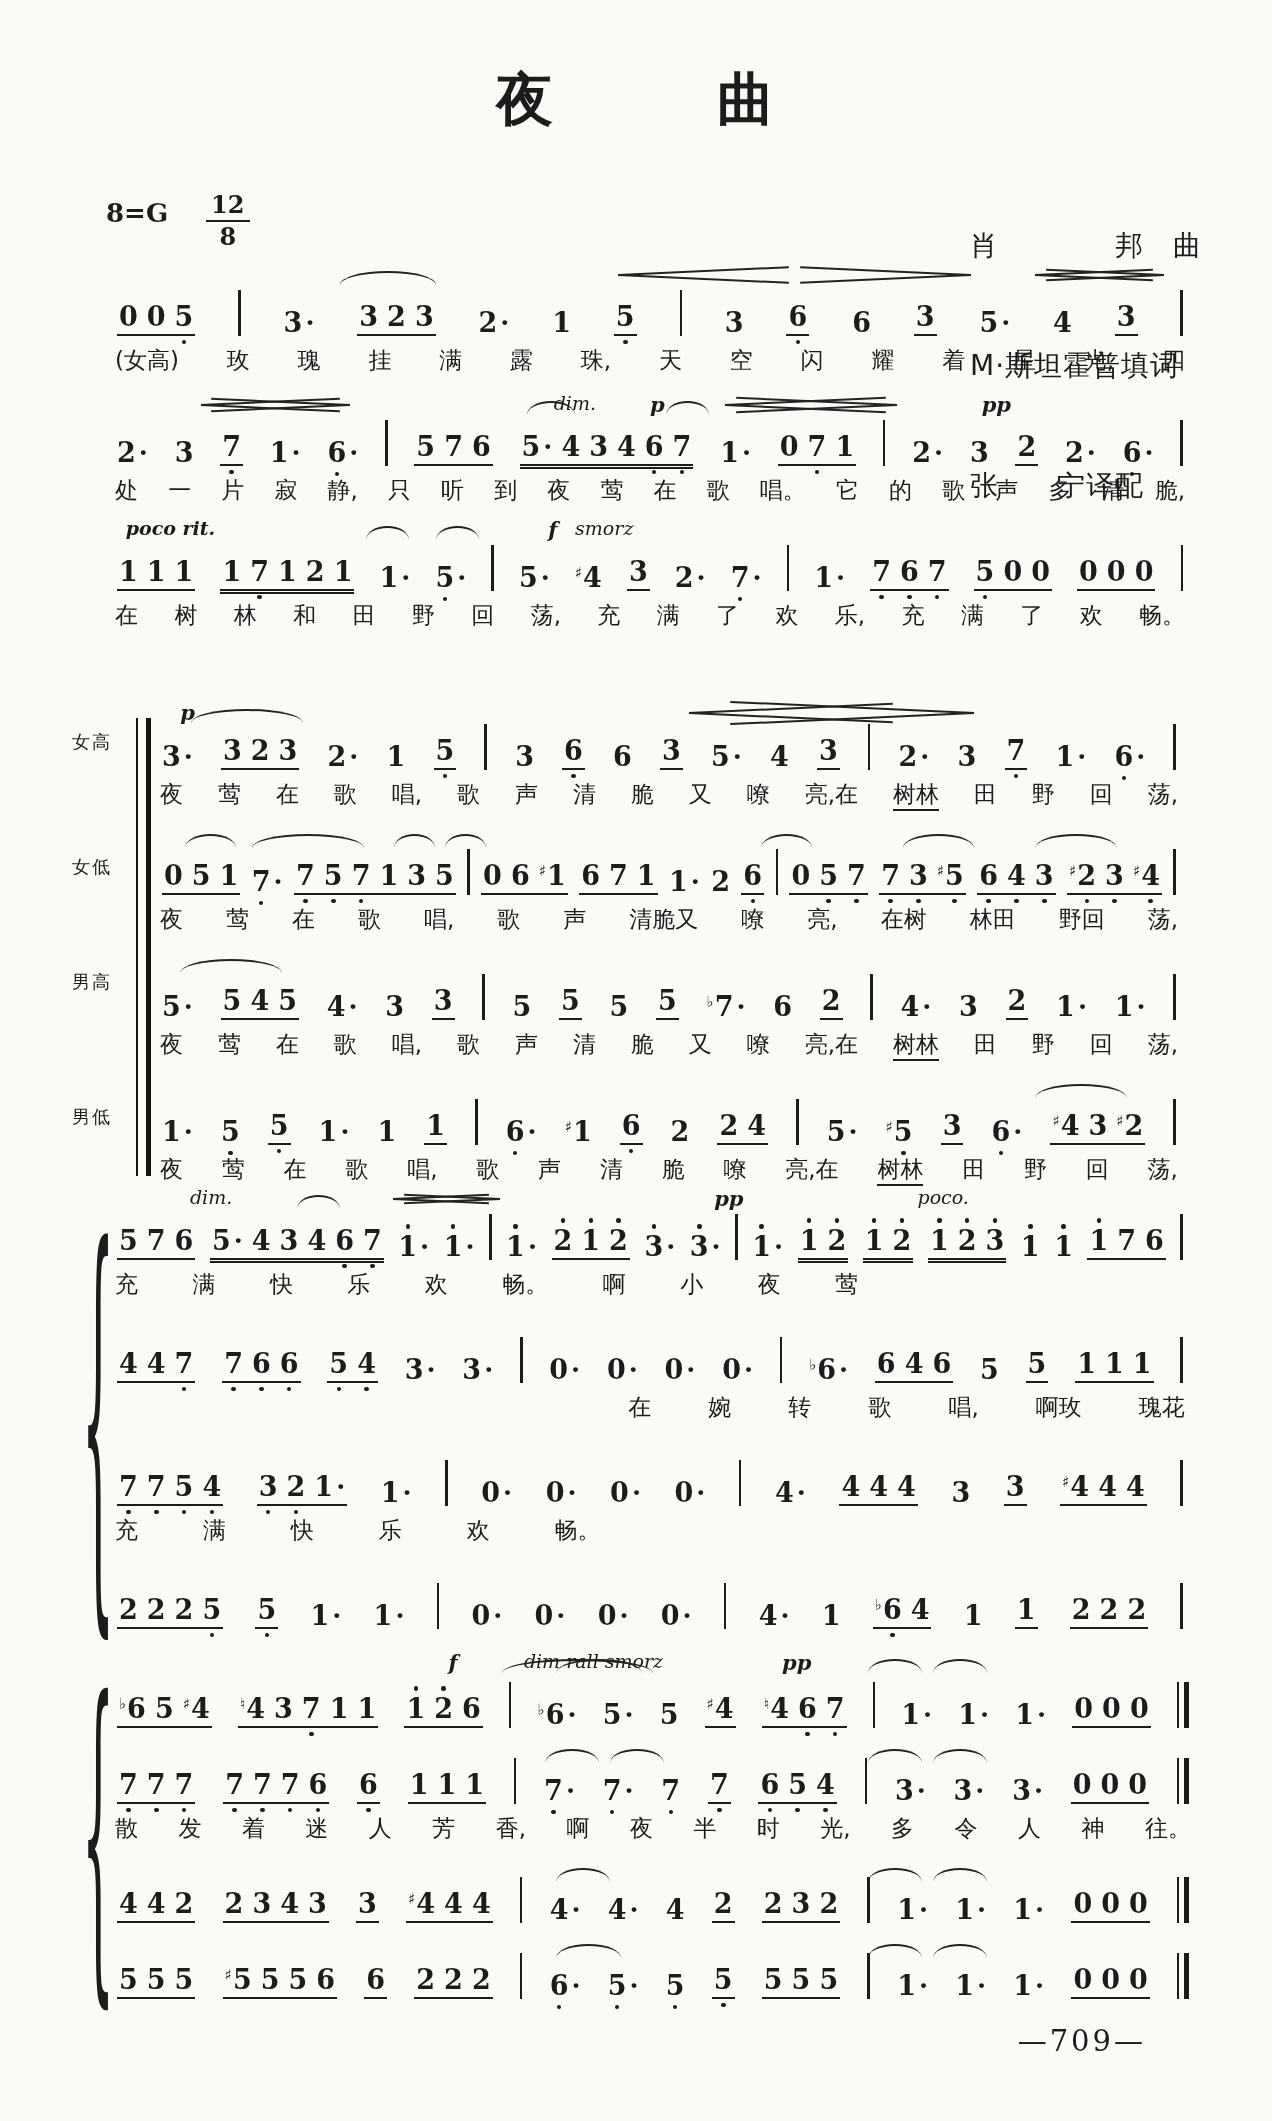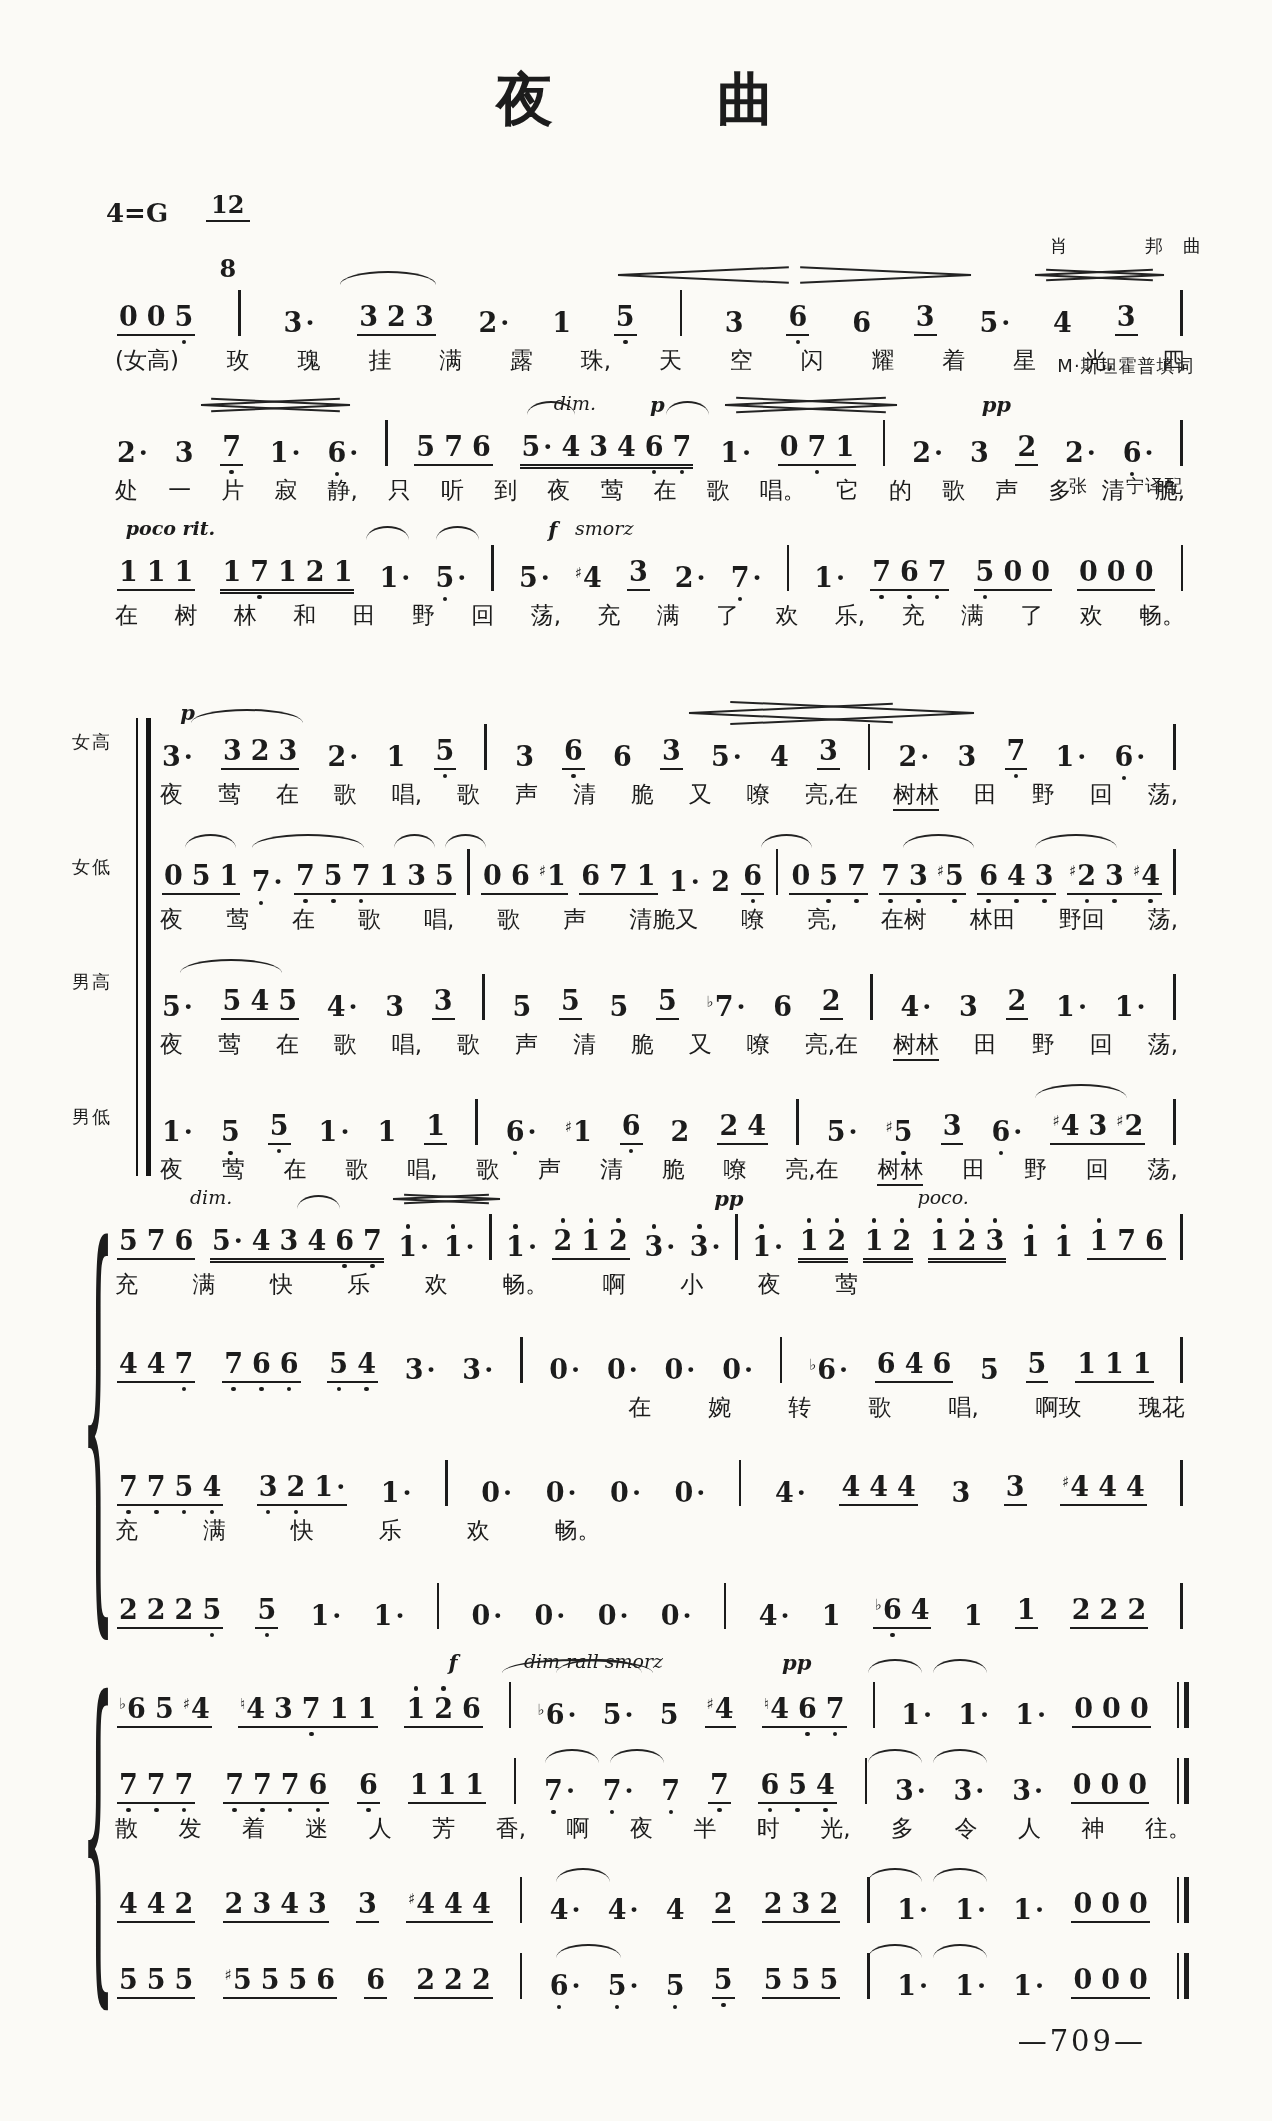--- a/index.html
+++ b/index.html
@@ -1,26 +1,26 @@
 <!DOCTYPE html>
 <html><head>
 <meta charset="utf-8">
 <style>
   html,body{margin:0;padding:0;background:#e8e6e0;}
   .page{position:relative;width:1272px;height:2121px;background:#fbfaf6;color:#1c1c1c;
         font-family:"DejaVu Sans",sans-serif;overflow:hidden;margin:0 auto;
         box-shadow:0 0 8px rgba(0,0,0,.25);}
   .title{position:absolute;top:62px;left:0;right:0;display:flex;justify-content:center;gap:162px;
          font-family:"DejaVu Serif",serif;font-weight:bold;font-size:57px;letter-spacing:2px;}
-  .credits{position:absolute;top:146px;right:70px;text-align:center;font-size:18px;line-height:40px;
+  .credits{position:absolute;top:146px;right:70px;text-align:left;font-size:28px;line-height:40px;
            letter-spacing:1px;white-space:pre;}
   .keysig{position:absolute;left:106px;top:198px;font-family:"DejaVu Serif",serif;font-weight:bold;
           font-size:26px;display:flex;align-items:flex-start;}
   .frac{display:inline-flex;flex-direction:column;align-items:center;margin-left:38px;font-size:24px;
-        line-height:1.05;margin-top:-6px;gap:32px;}
+        line-height:1.05;margin-top:-6px;}
   .frac .num{border-bottom:2px solid #1c1c1c;padding:0 5px 3px;}
   .frac .den{padding-top:2px;}
   .sheet{position:absolute;inset:0;}
   .sys{position:absolute;}
   .mlineWrap{position:relative;}
   .marks{position:relative;}
   .dyn{position:absolute;top:0;font:italic 19px "DejaVu Serif",serif;white-space:nowrap;}
   .dynb{font-weight:bold;font-size:21px;}
   .arcmark{position:absolute;top:9px;height:12px;border-top:2.2px solid #222;
            border-radius:50%/100% 100% 0 0;}
@@ -67,21 +67,21 @@
   <div class="title">
     <span>夜</span>
     <span>曲</span>
   </div>
   <div class="credits">
     <div>肖　　　　邦　曲</div>
     <div>M·斯坦霍普填词</div>
     <div>张　　宁译配</div>
   </div>
   <div class="keysig">
-    <span>4=G</span>
+    <span>8=G</span>
     <span class="frac">
       <span class="num">12</span>
       <span class="den">8</span>
     </span>
   </div>
   <div class="sheet">
       <div class="sys" style="top: 262px; left: 115px; width: 1070px;">
         <div class="mlineWrap">
           <div class="marks" style="height: 26px;">
             <span class="arcmark" style="width: 9%; left: 21%;"></span>

